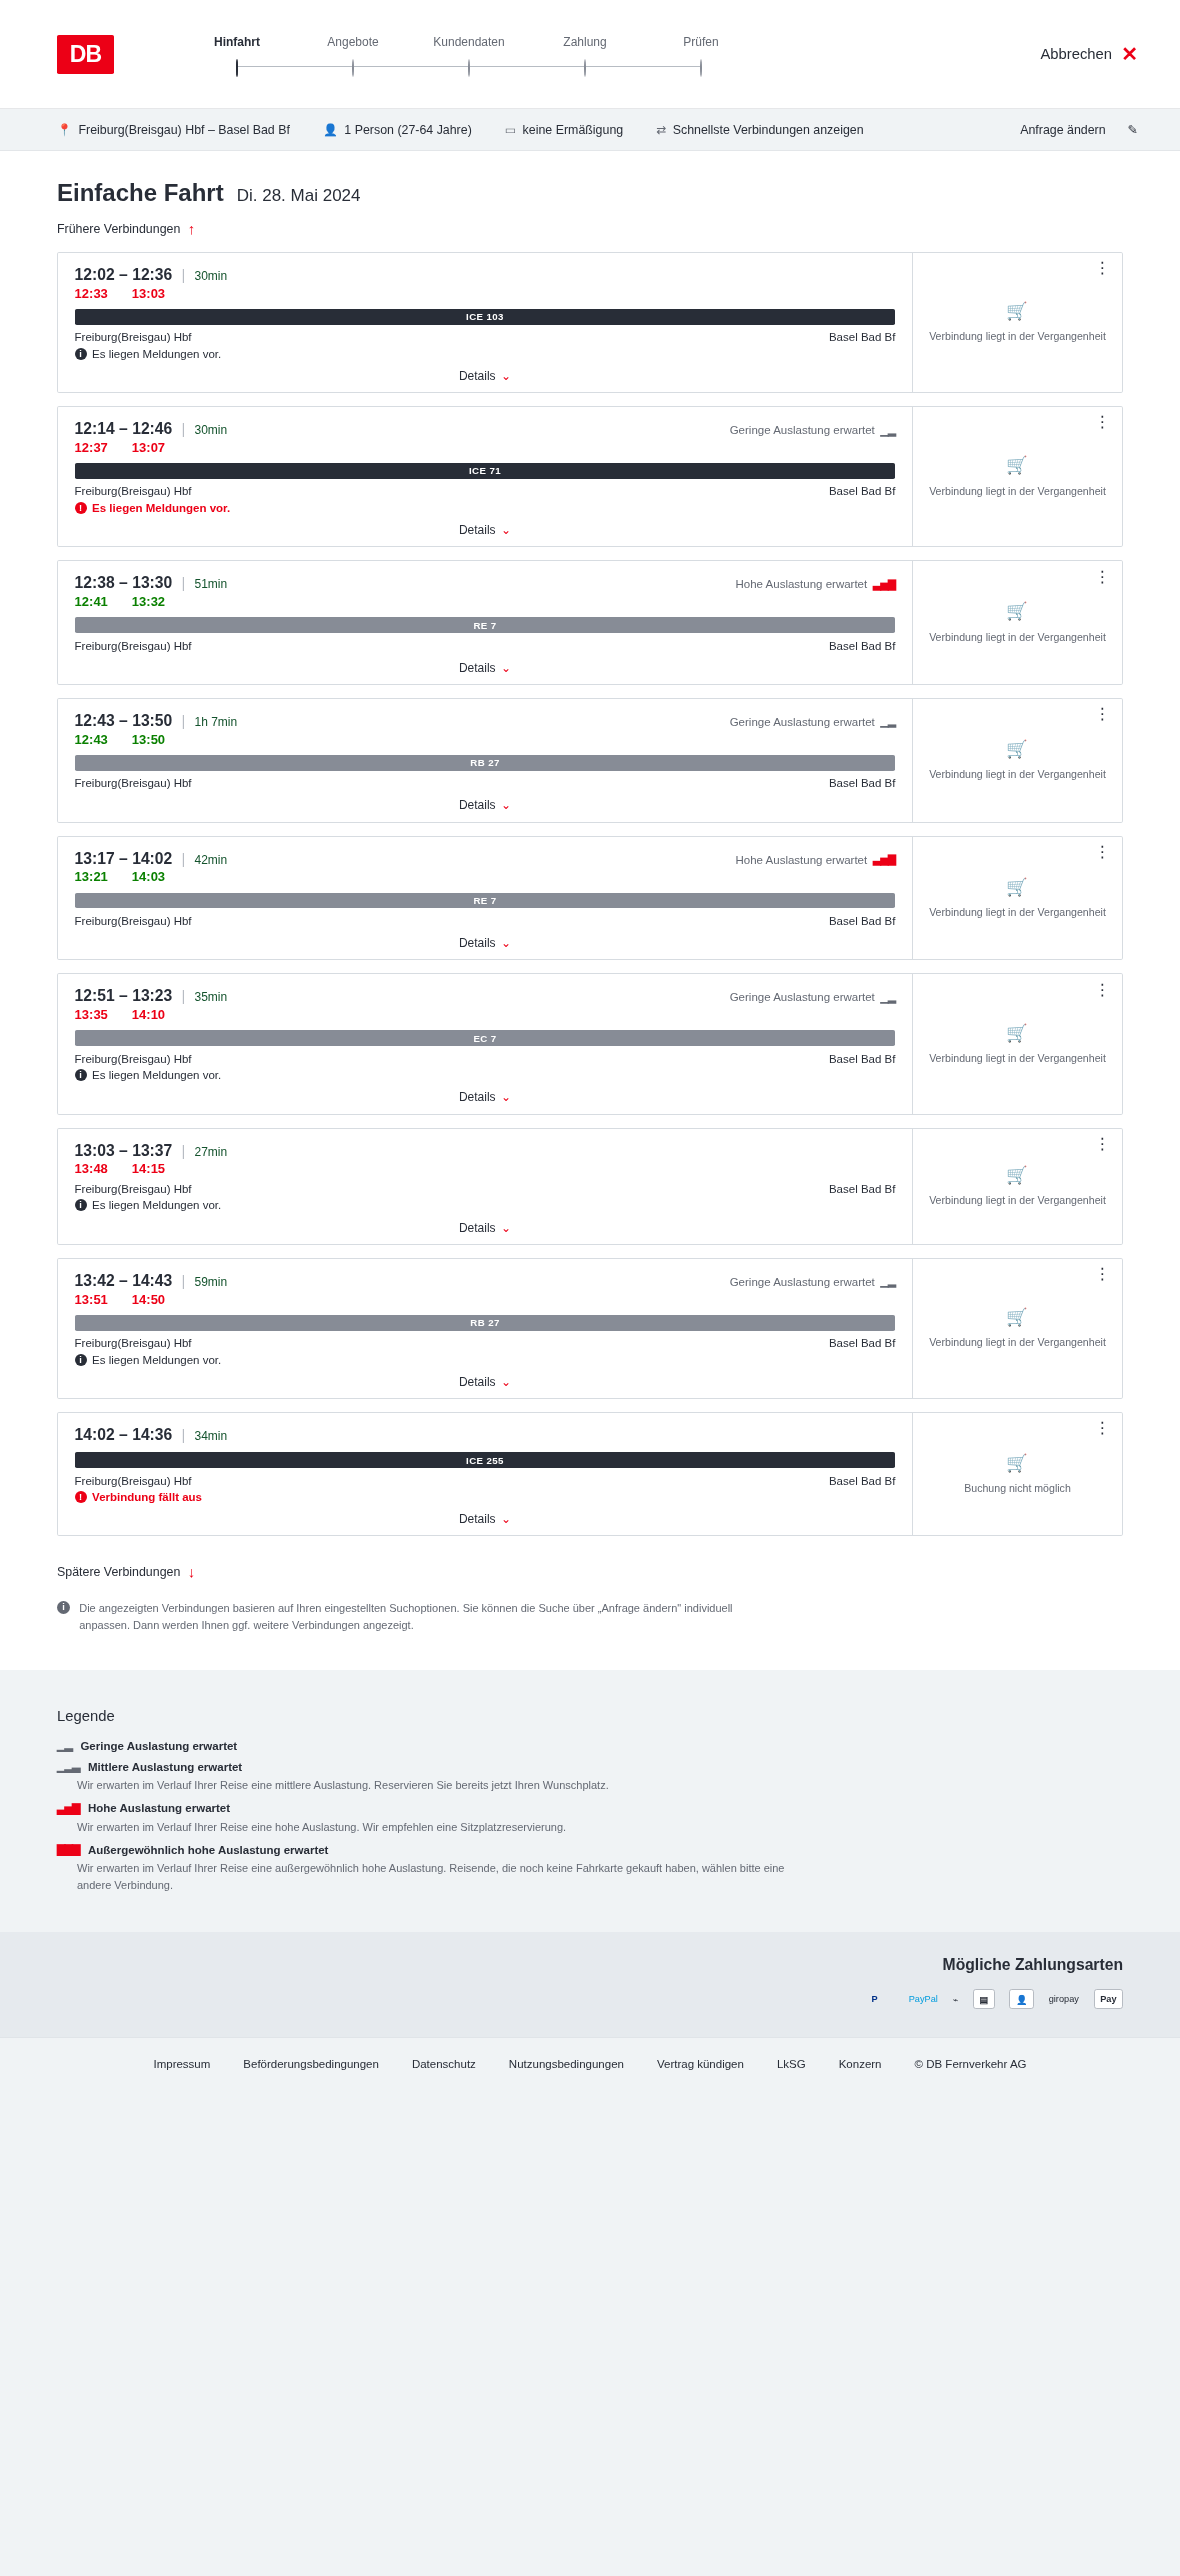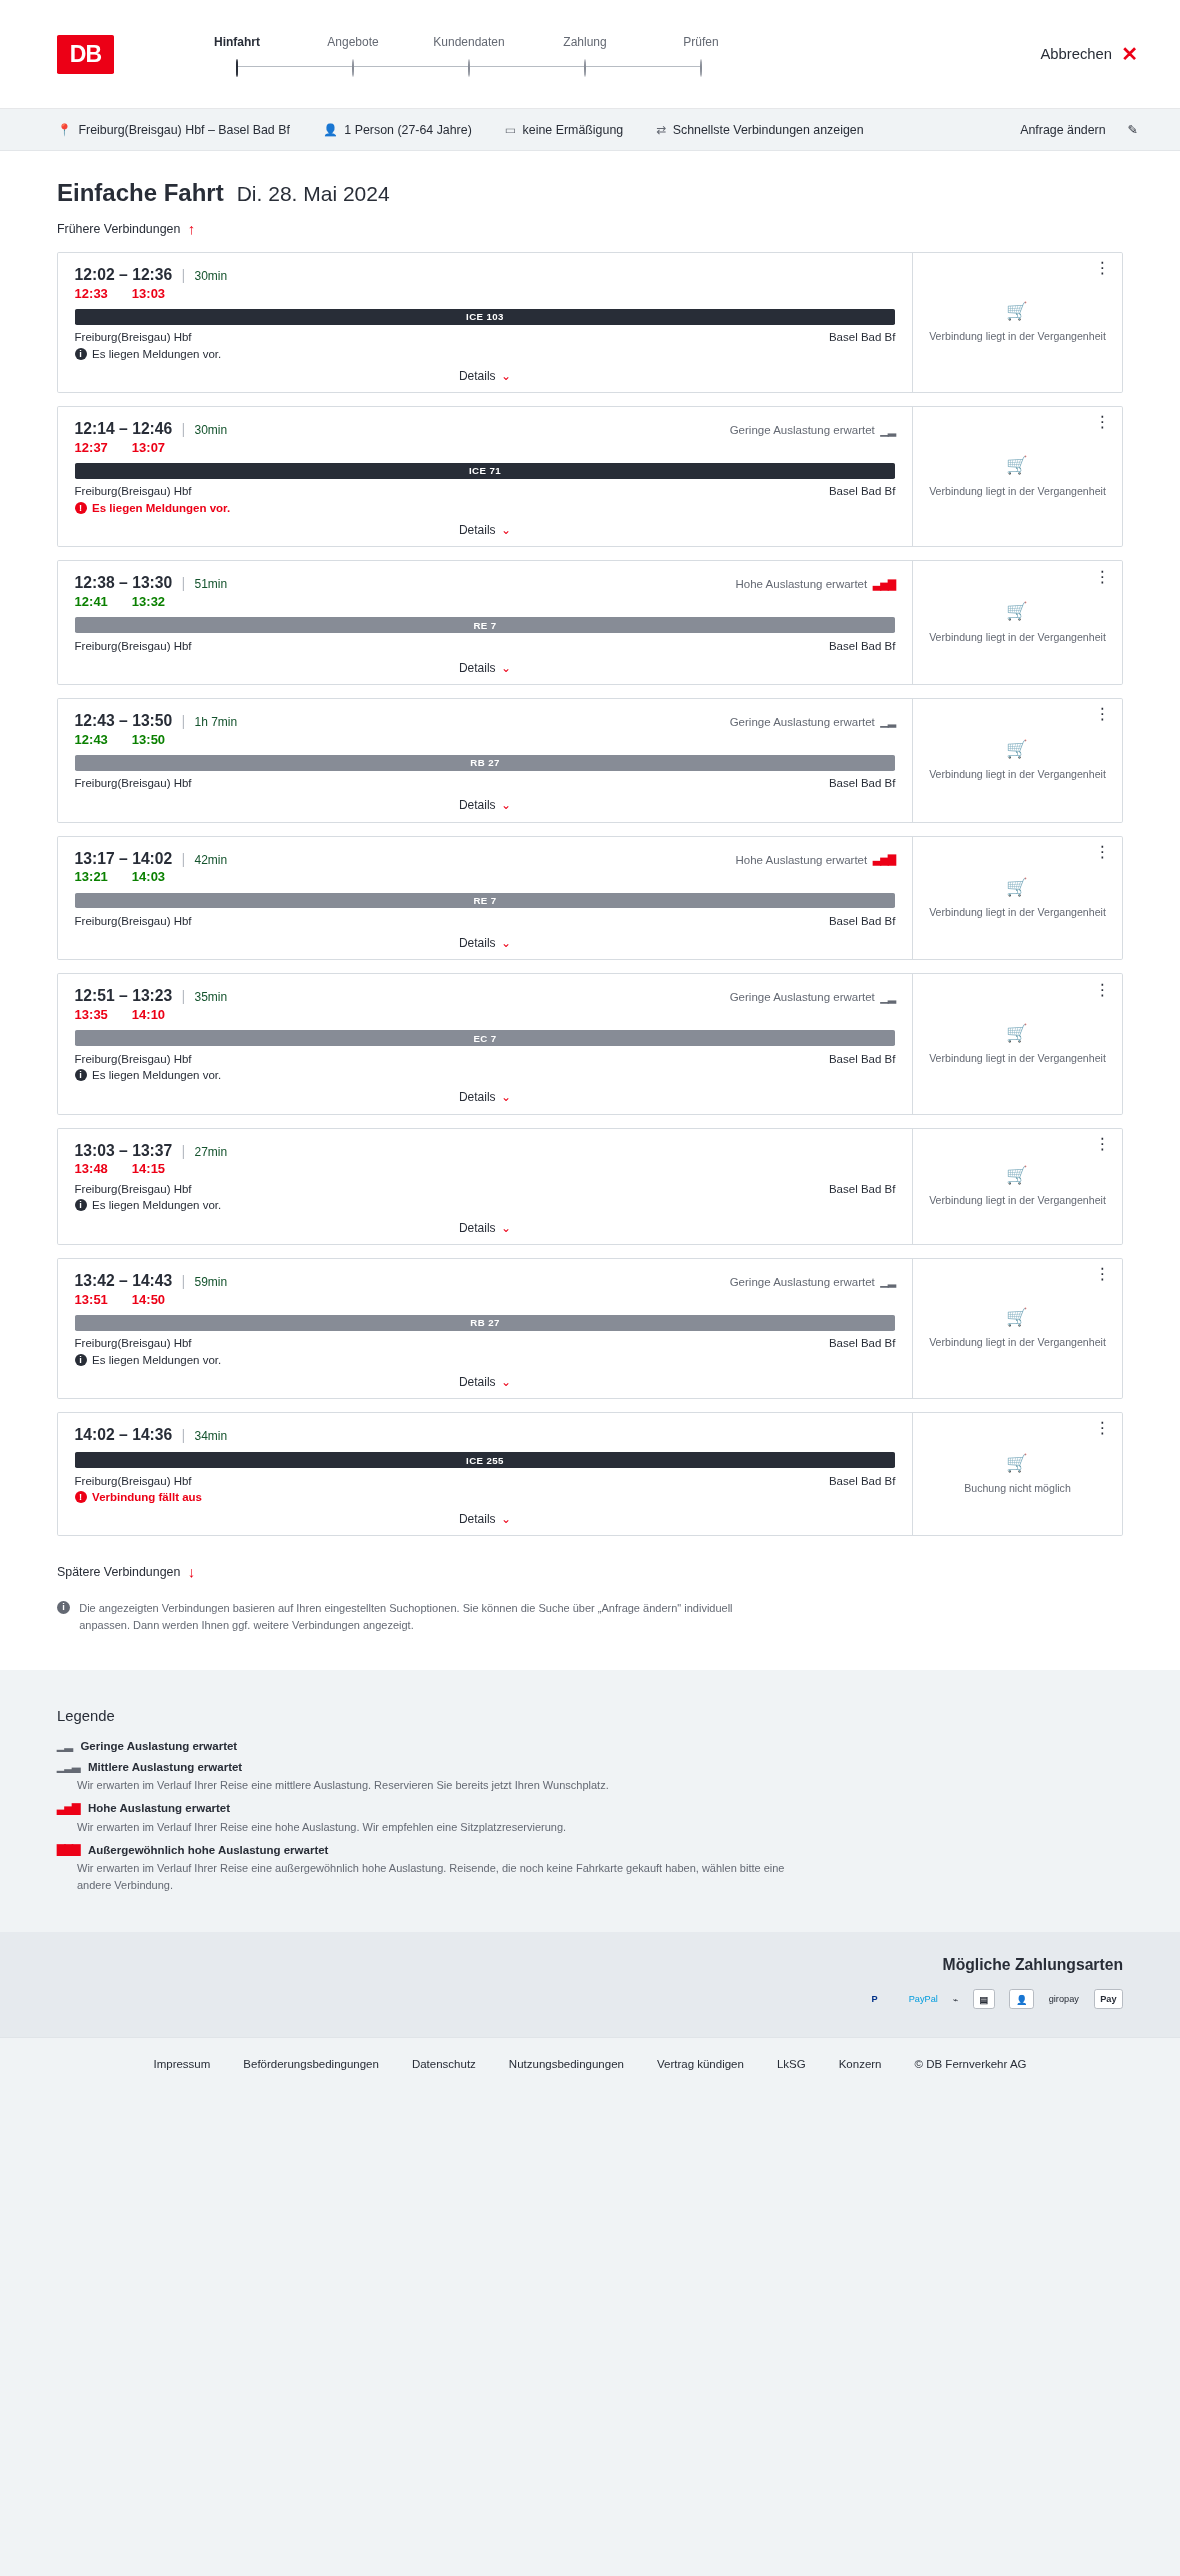--- a/index.html
+++ b/index.html
@@ -132,21 +132,21 @@
     display: flex;
     align-items: baseline;
     gap: 13px;
     margin-bottom: 13px;
   }
   .title-row h1 {
     font-size: 24px;
     margin: 0;
     font-weight: bold;
   }
-  .title-row .date { font-size: 21px; }
+  .title-row .date { font-size: 17px; }
   .earlier, .later {
     display: inline-flex;
     align-items: center;
     gap: 7.4px;
     font-size: 12.4px;
     color: #282d37;
     cursor: pointer;
     margin-bottom: 14.8px;
   }
   .earlier .arrow, .later .arrow { color: #ec0016; font-size: 14.8px; }

